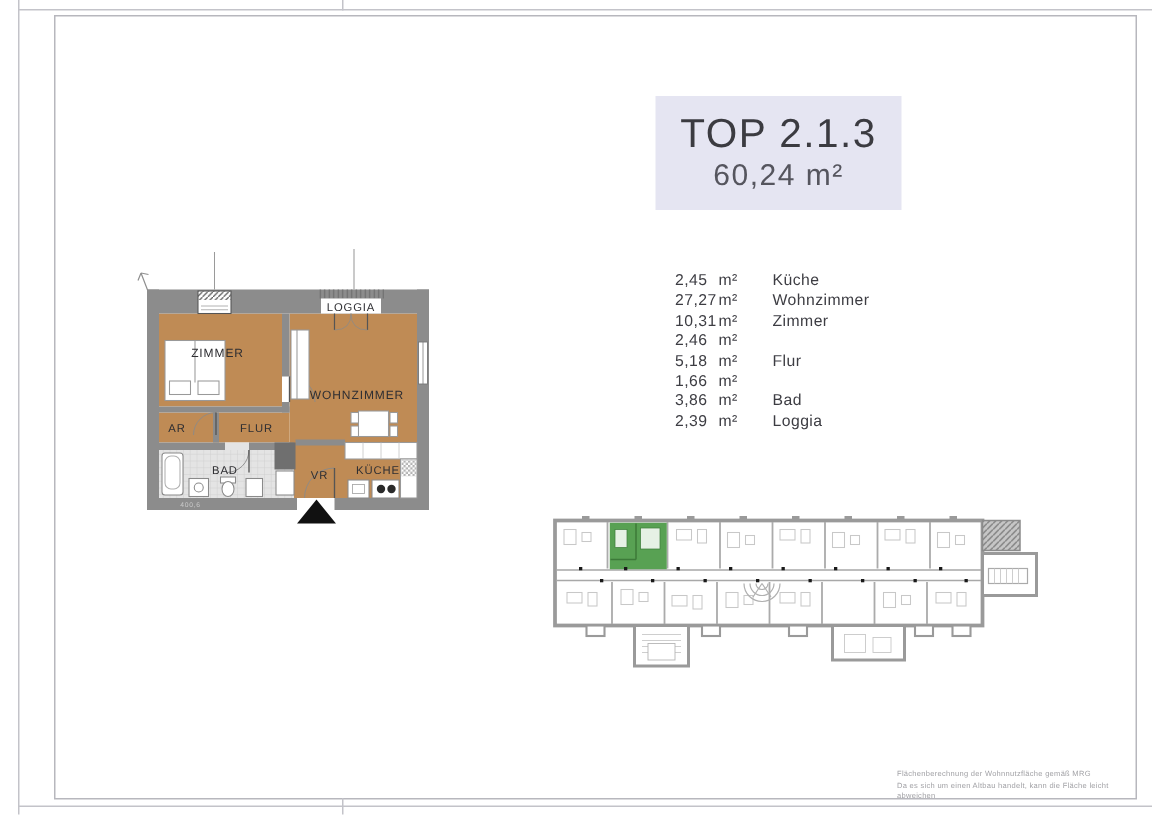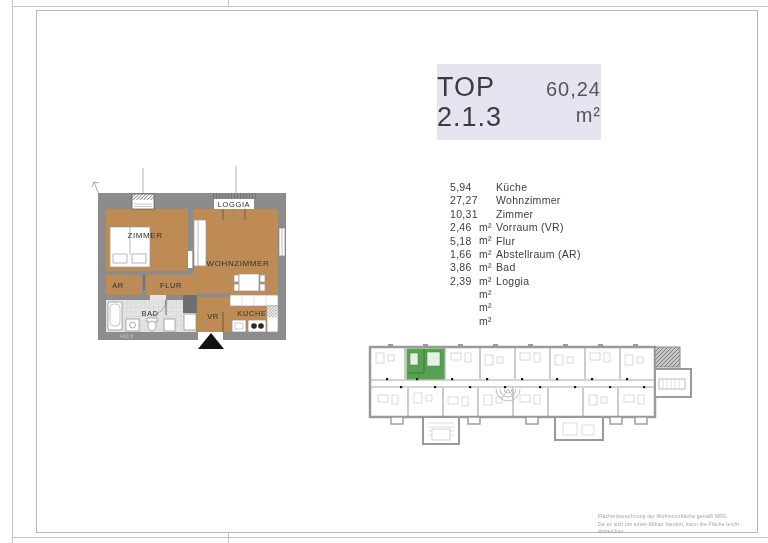--- a/index.html
+++ b/index.html
@@ -5,30 +5,30 @@
   html,body{margin:0;padding:0;background:#ffffff;}
   body{width:768px;height:543px;position:relative;overflow:hidden;
        font-family:"Liberation Sans", sans-serif;color:#3c3c42;}
   .abs{position:absolute;}
   
   .line{position:absolute;background:#c3c3c9;}
   .frame{position:absolute;left:36px;top:10px;width:720px;height:521px;
          border:1px solid #b7b7bd;}
   
   .title-box{position:absolute;left:437px;top:64px;width:164px;height:76px;
-             background:#e5e5f2;display:flex;flex-direction:row;
+             background:#e5e5f2;display:flex;flex-direction:column;
              align-items:center;justify-content:center;}
   .title-main{font-size:27px;letter-spacing:1px;color:#3b3b41;line-height:30px;}
   .title-sub{font-size:20px;letter-spacing:1px;color:#55555e;line-height:26px;text-align:right;}
   
   .room-list{position:absolute;left:450px;top:181px;width:230px;font-size:10.5px;
              letter-spacing:.3px;color:#3d3d43;}
   .room-row{display:flex;height:13.4px;line-height:13.4px;}
   .r-area{width:29px;}
-  .r-unit{width:17px;margin-top:40px;}
+  .r-unit{width:36px;}
   .r-name{flex:1;}
   
   .disclaimer{position:absolute;left:598px;top:513px;width:156px;
               font-size:5px;line-height:7.5px;color:#a2a2a6;letter-spacing:.2px;}
   svg text{font-family:"Liberation Sans", sans-serif;}
 </style>
 </head>
 <body>
 
 <div class="line" style="left:12px;top:0;width:1px;height:543px;"></div>
@@ -38,48 +38,46 @@
 <div class="line" style="left:228px;top:0;width:1px;height:7px;"></div>
 <div class="line" style="left:228px;top:532px;width:1px;height:11px;"></div>
 
 <div class="title-box">
   <div class="title-main">TOP 2.1.3</div>
   <div class="title-sub">60,24 m²</div>
 </div>
 
 <div class="room-list">
   <div class="room-row">
-      <span class="r-area">5,94</span>
+      <span class="r-area">2,45</span>
       <span class="r-unit">m²</span>
       <span class="r-name">Küche</span>
     </div>
   <div class="room-row">
       <span class="r-area">27,27</span>
       <span class="r-unit">m²</span>
       <span class="r-name">Wohnzimmer</span>
     </div>
   <div class="room-row">
       <span class="r-area">10,31</span>
       <span class="r-unit">m²</span>
       <span class="r-name">Zimmer</span>
     </div>
   <div class="room-row">
       <span class="r-area">2,46</span>
       <span class="r-unit">m²</span>
-      <span class="r-name">Vorraum (VR)</span>
     </div>
   <div class="room-row">
       <span class="r-area">5,18</span>
       <span class="r-unit">m²</span>
       <span class="r-name">Flur</span>
     </div>
   <div class="room-row">
       <span class="r-area">1,66</span>
       <span class="r-unit">m²</span>
-      <span class="r-name">Abstellraum (AR)</span>
     </div>
   <div class="room-row">
       <span class="r-area">3,86</span>
       <span class="r-unit">m²</span>
       <span class="r-name">Bad</span>
     </div>
   <div class="room-row">
       <span class="r-area">2,39</span>
       <span class="r-unit">m²</span>
       <span class="r-name">Loggia</span>

